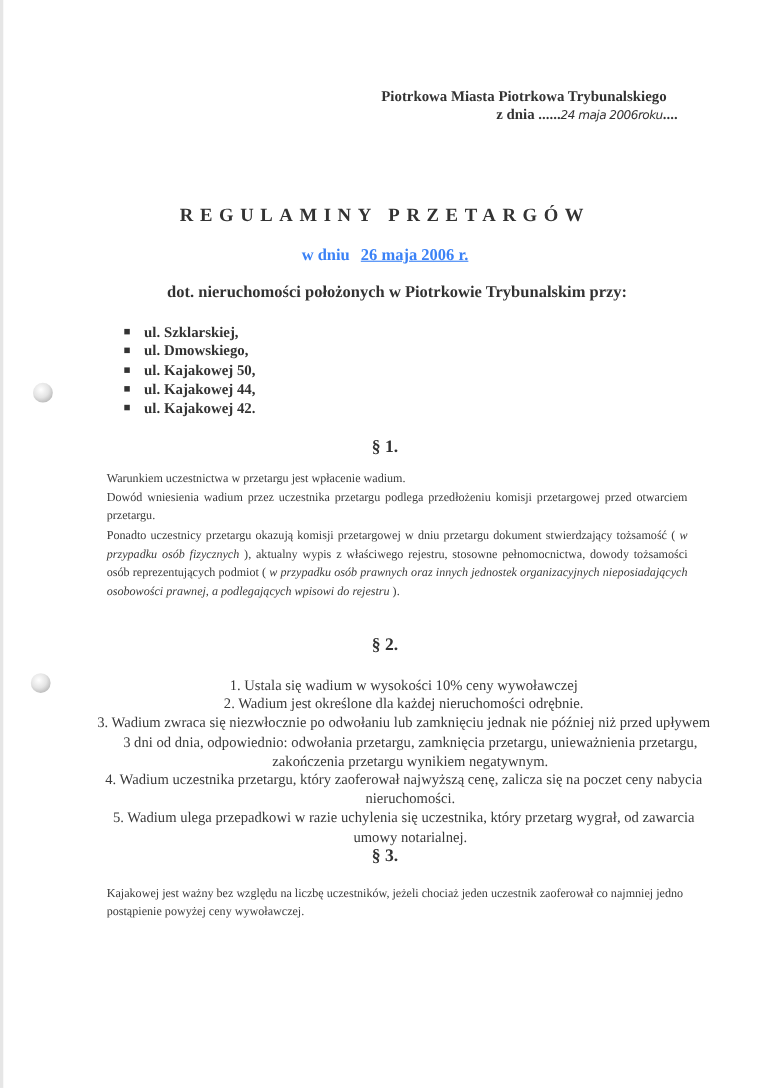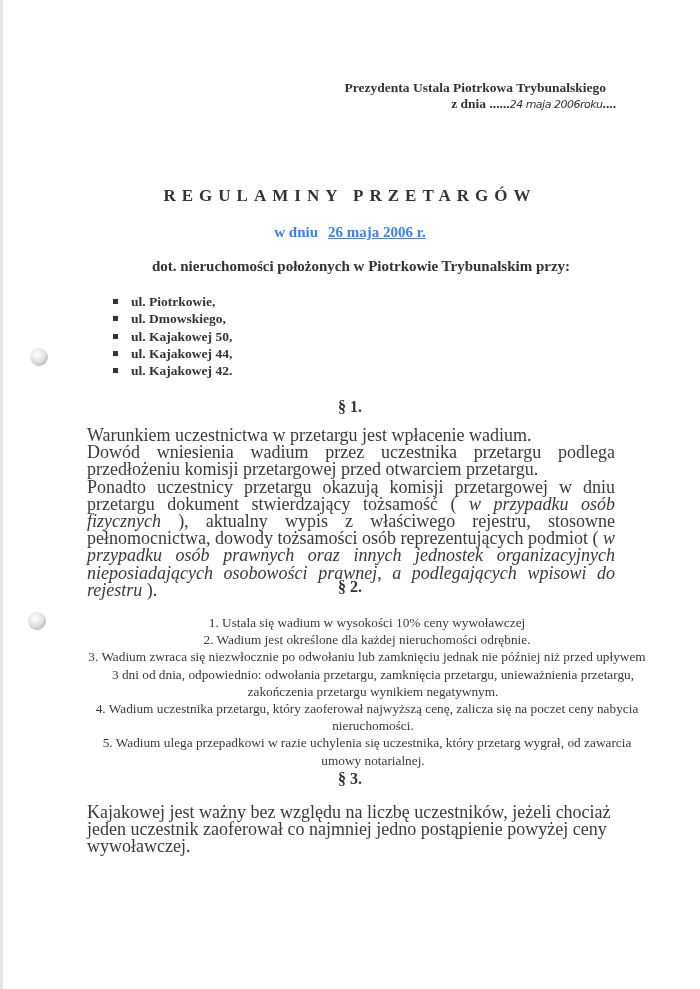--- a/index.html
+++ b/index.html
@@ -38,55 +38,55 @@
     position: absolute; top: 293px; left: 113px; margin: 0; padding: 0; list-style: none;
     font-weight: bold; font-size: 13.5px; line-height: 17.3px; color: #333;
   }
   .streets li { display: flex; align-items: center; }
   .streets .bullet { display: inline-block; width: 5px; height: 5px; background: #333; margin-right: 13px; }
   .section-heading {
     position: absolute; left: 0; width: 700px; text-align: center;
     font-size: 16px; font-weight: bold; color: #333;
   }
   .para {
-    position: absolute; left: 87px; width: 528px; font-size: 18px; line-height: 17.2px; color: #3a3a3a;
+    position: absolute; left: 97px; width: 528px; font-size: 11px; line-height: 17.2px; color: #3a3a3a;
   }
   .para p { margin: 0; text-align: justify; }
   .para .first-line { text-align: left; }
   .para em { font-style: italic; }
   .list { position: absolute; left: 87px; width: 560px; margin: 0; padding: 0; list-style: none;
     font-size: 13.3px; line-height: 17.2px; color: #3a3a3a; }
   .list li { padding-left: 12px; text-indent: -12px; }
 </style>
 </head>
 <body>
 
 <div class="left-edge"></div>
 <div class="punch-hole" style="left:30px; top:348px;"></div>
 <div class="punch-hole" style="left:28px; top:612px;"></div>
 
 <div class="header-block">
-  <div style="padding-left:0; text-align:right; padding-right:24px;">Prezydenta  Ustala Piotrkowa Trybunalskiego</div>
+  <div style="padding-left:0; text-align:right; padding-right:24px;">Piotrkowa  Miasta Piotrkowa Trybunalskiego</div>
   <div style="text-align:right; padding-right:14px;">
     <span>z dnia ......</span><span class="handwriting">24 maja 2006roku</span><span>....</span>
   </div>
 </div>
 
 <div class="title">REGULAMINY PRZETARGÓW</div>
 
 <div class="date-line">
   <span>w dniu</span><span class="date">26 maja 2006 r.</span>
 </div>
 
 <div class="subject">dot. nieruchomości położonych w Piotrkowie Trybunalskim  przy:</div>
 
 <ul class="streets">
   <li>
       <span class="bullet"></span>
-      <span>ul. Piotrkowie,</span>
+      <span>ul. Szklarskiej,</span>
     </li>
   <li>
       <span class="bullet"></span>
       <span>ul. Dmowskiego,</span>
     </li>
   <li>
       <span class="bullet"></span>
       <span>ul. Kajakowej 50,</span>
     </li>
   <li>

